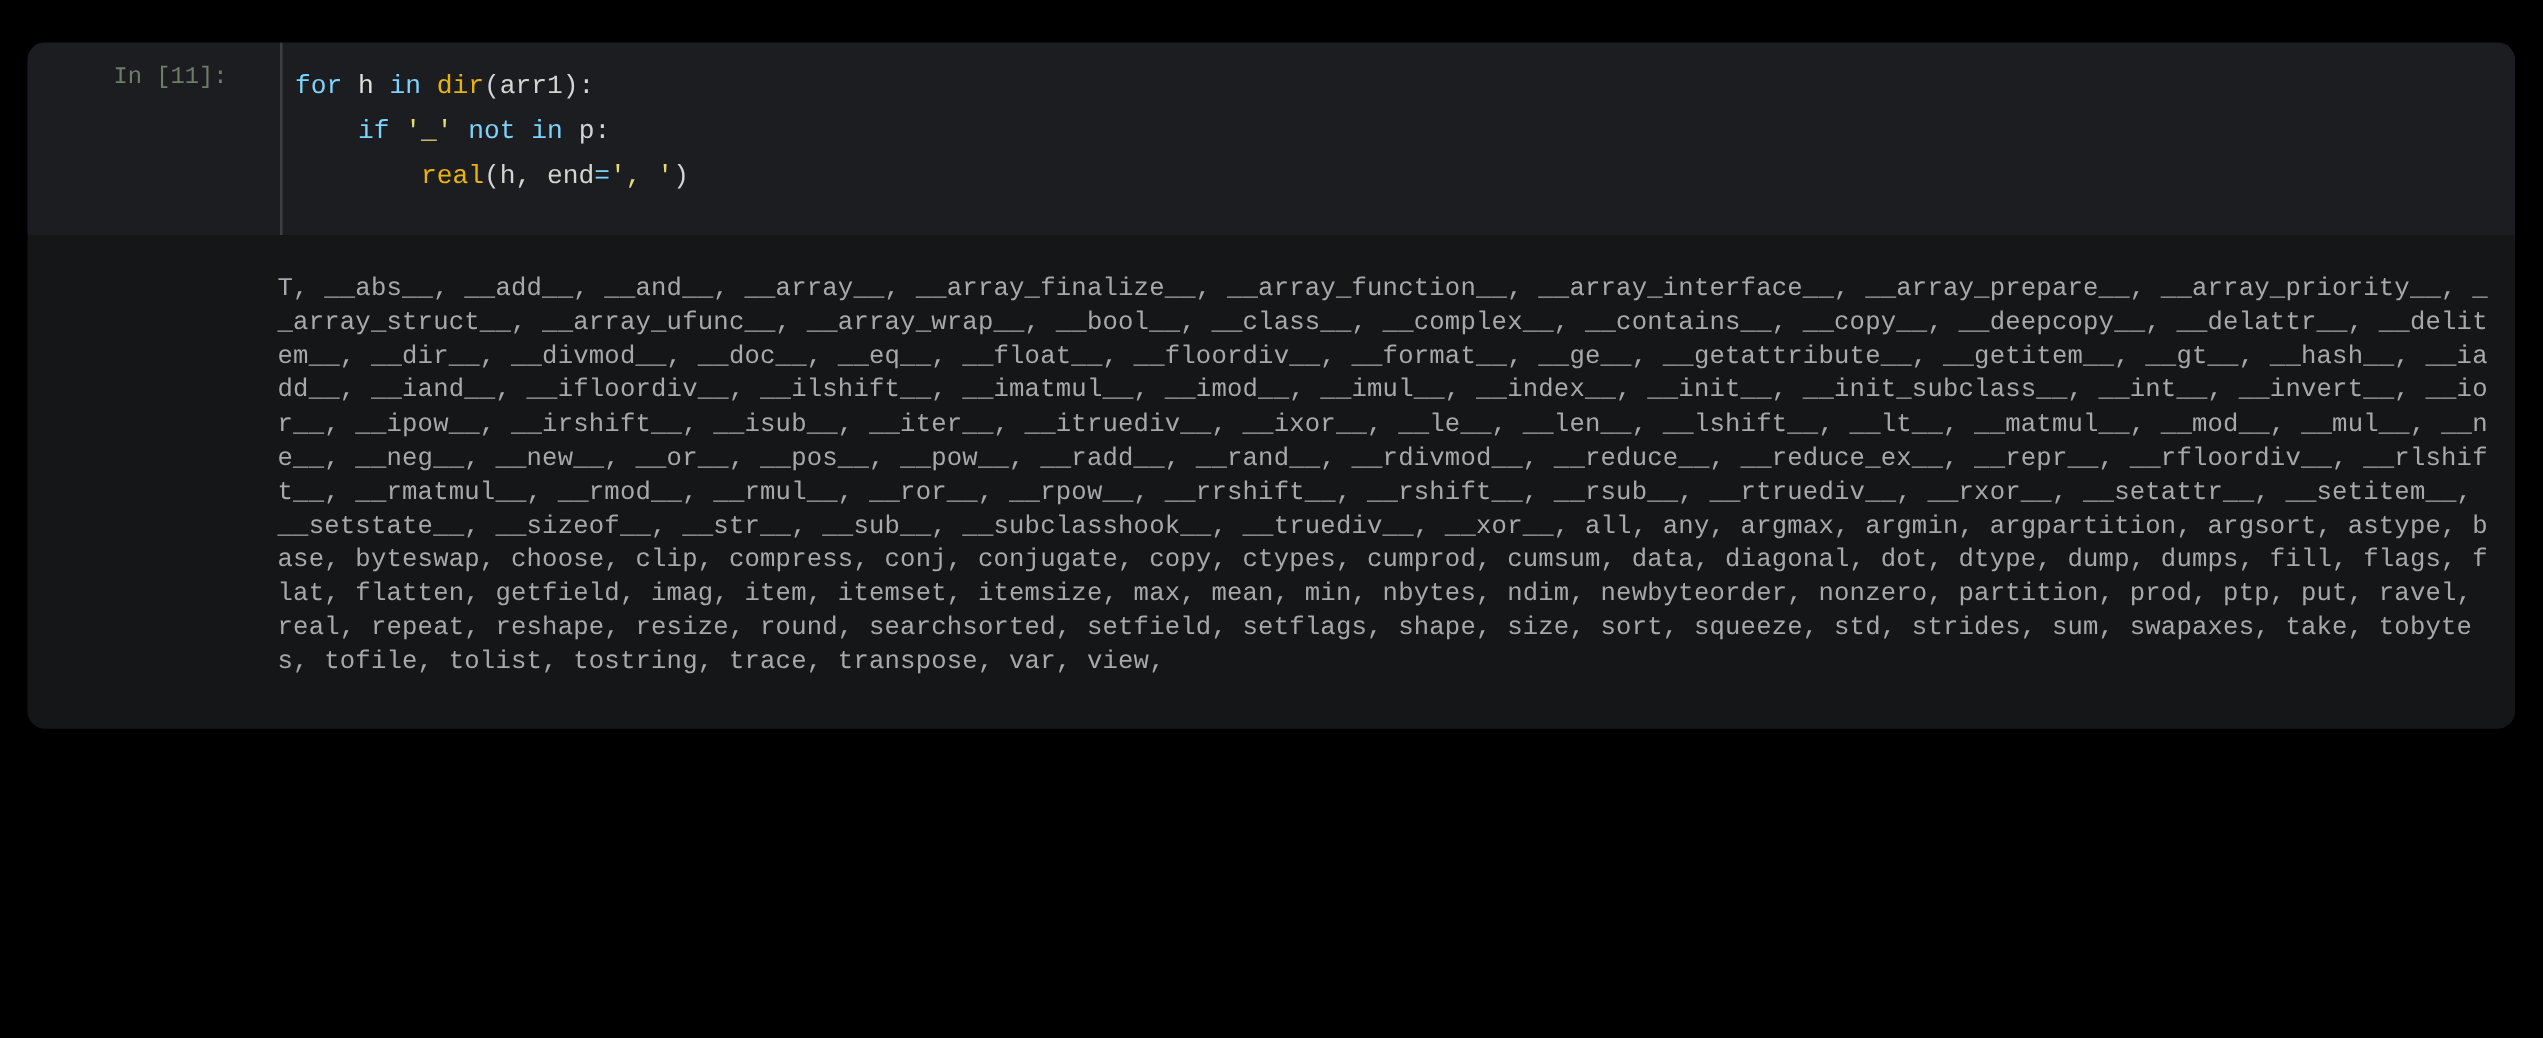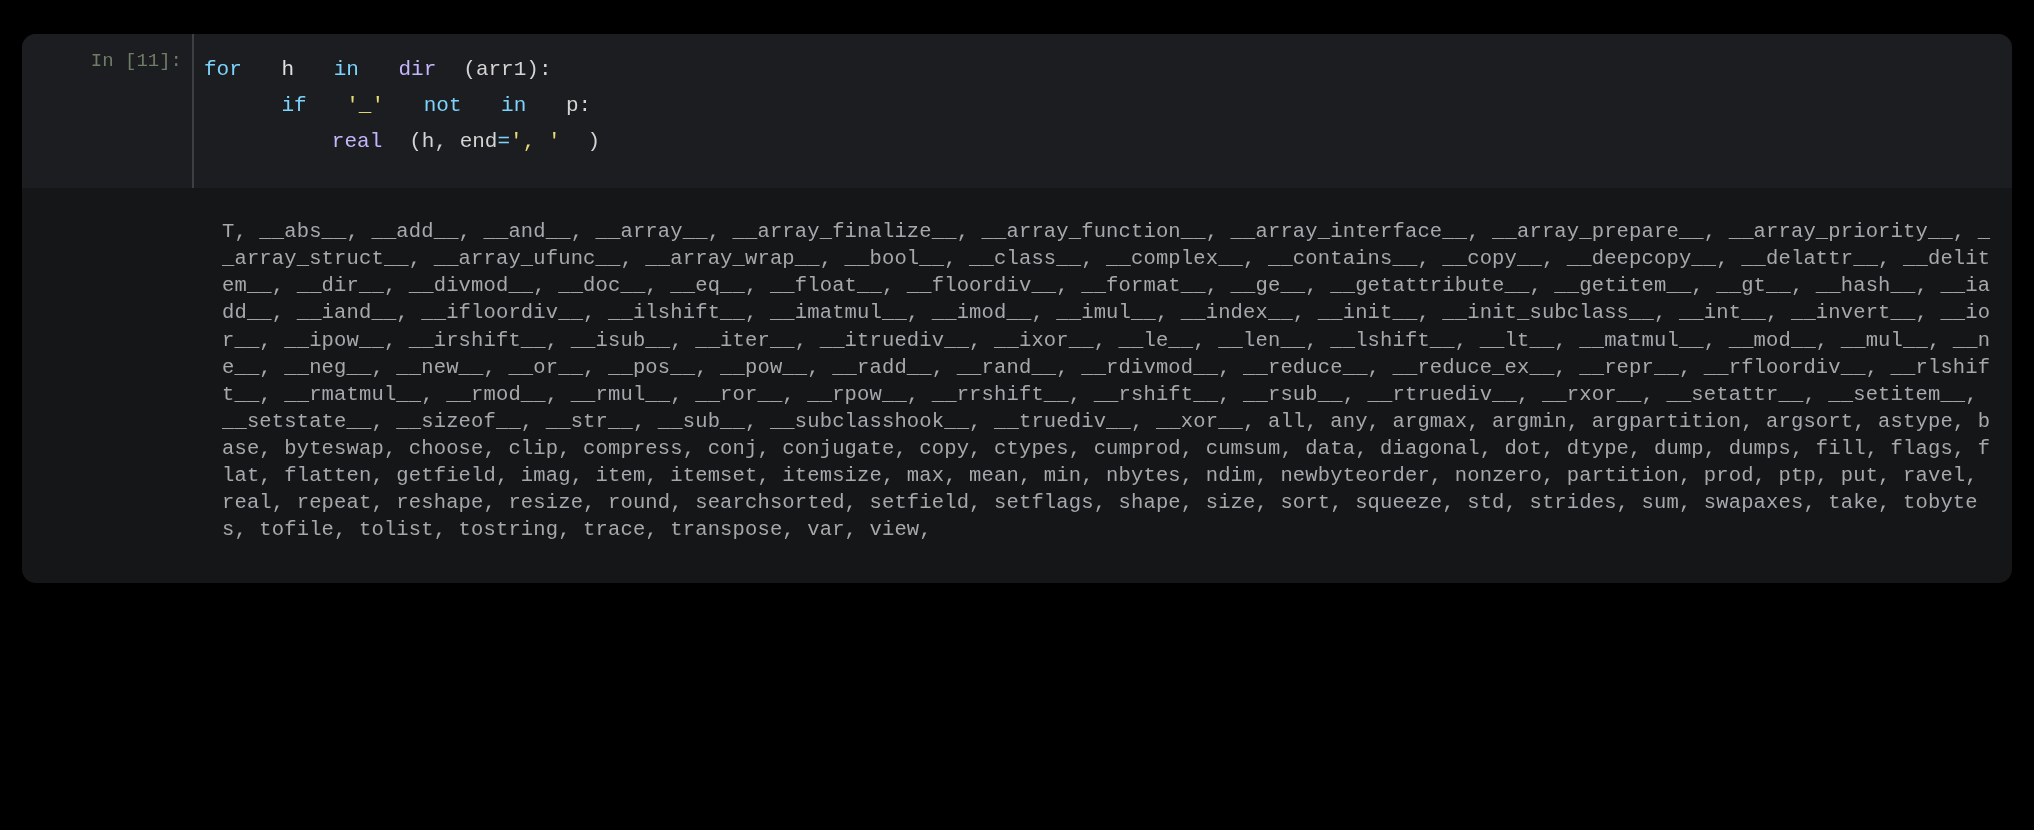--- a/index.html
+++ b/index.html
@@ -14,20 +14,21 @@
     box-sizing: border-box;
     width: 1990px;
     margin: 34px 22px;
     border-radius: 14px;
     background: #151618;
     overflow: hidden;
   }
   .input-row {
     display: flex;
     background: #1c1d20;
+    gap: 32px;
   }
   .prompt {
     width: 170px;
     flex: 0 0 170px;
     text-align: right;
     padding: 16px 10px 10px 10px;
     color: #6f7d66;
     font-size: 19px;
     box-sizing: border-box;
   }
@@ -52,24 +53,24 @@
     padding: 30px 20px 40px 30px;
     font-size: 20.5px;
     line-height: 1.32;
     color: #a6a8ab;
     word-break: break-all;
     white-space: normal;
     letter-spacing: 0.15px;
     max-width: 1780px;
   }
   .k   { color: #7dd3fc; }
-  .fn  { color: #c4b5fd; }
+  .fn  { color: #eab308; }
   .st  { color: #e6db74; }
   .nm  { color: #e0e0e0; }
-  .pu  { color: #d4d4d4; margin-left: 27px; }
+  .pu  { color: #d4d4d4; }
 </style>
 </head>
 <body>
 
 <div class="cell">
   <div class="input-row">
     <div class="prompt">In [11]:</div>
     <div class="code-area" id="code-area"><span class="k">for</span><span class="pu"> </span><span class="nm">h</span><span class="pu"> </span><span class="k">in</span><span class="pu"> </span><span class="fn">dir</span><span class="pu">(arr1):</span>
 <span class="pu">    </span><span class="k">if</span><span class="pu"> </span><span class="st">'_'</span><span class="pu"> </span><span class="k">not</span><span class="pu"> </span><span class="k">in</span><span class="pu"> p:</span>
 <span class="pu">        </span><span class="fn">real</span><span class="pu">(h, end</span><span class="k">=</span><span class="st">', '</span><span class="pu">)</span></div>

